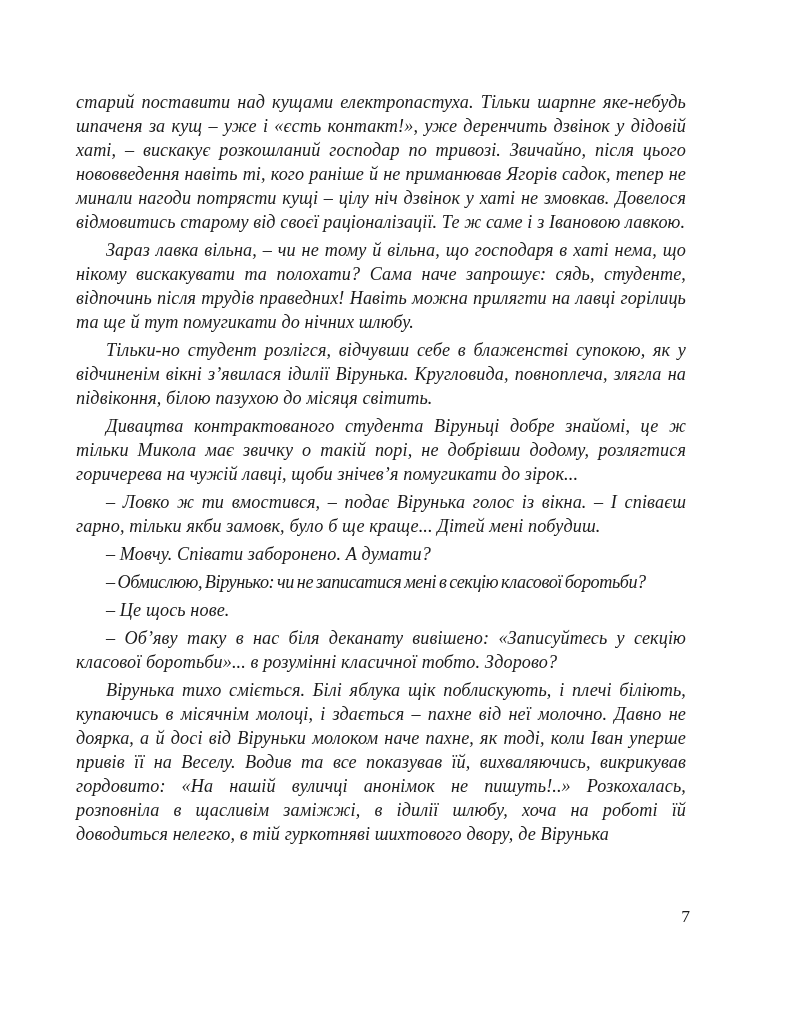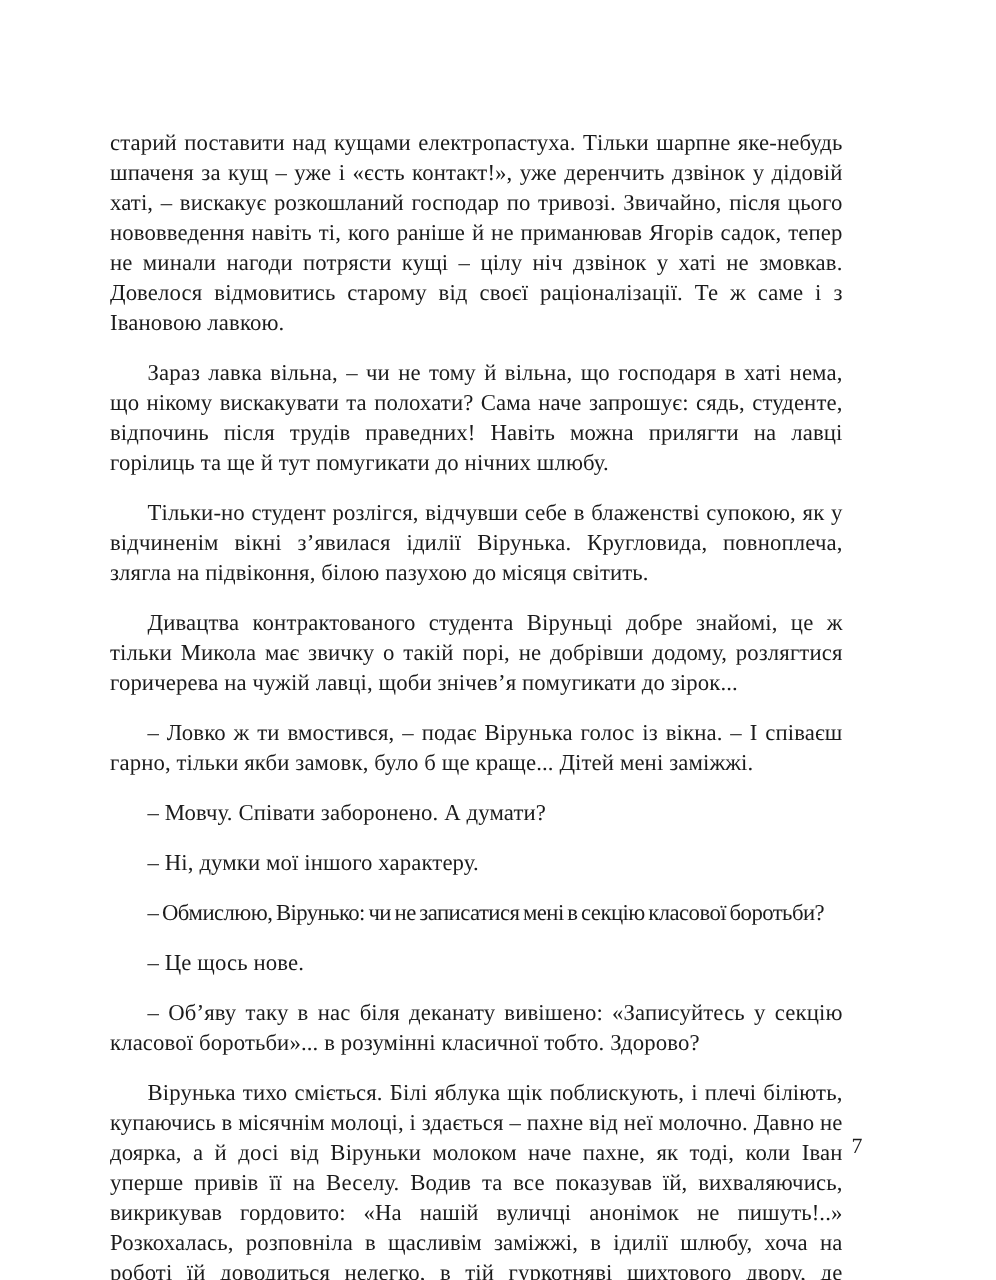--- a/index.html
+++ b/index.html
@@ -20,22 +20,23 @@
     position: absolute;
     left: 72px;
     top: 86px;
     width: 618px;
     font-size: 18.2px;
     line-height: 24px;
     text-align: justify;
     letter-spacing: 0.1px;
   }
   .text-block p {
-    margin: 16px;
+    margin: 4px;
     padding: 0;
+    font-style: italic;
   }
   .text-block p.indent {
     text-indent: 30px;
   }
   .text-block p.compact {
     letter-spacing: -0.45px;
     word-spacing: -1.2px;
   }
   .page-number {
     position: absolute;
@@ -50,22 +51,21 @@
 </style>
 </head>
 <body>
 
 <div class="page">
   <div class="text-block">
       <p class="">старий поставити над кущами електропастуха. Тільки шарпне яке-небудь шпаченя за кущ – уже і «єсть контакт!», уже деренчить дзвінок у дідовій хаті, – вискакує розкошланий господар по тривозі. Звичайно, після цього нововведення навіть ті, кого раніше й не приманював Ягорів садок, тепер не минали нагоди потрясти кущі – цілу ніч дзвінок у хаті не змовкав. Довелося відмовитись старому від своєї раціоналізації. Те ж саме і з Івановою лавкою.</p>
       <p class="indent">Зараз лавка вільна, – чи не тому й вільна, що господаря в хаті нема, що нікому вискакувати та полохати? Сама наче запрошує: сядь, студенте, відпочинь після трудів праведних! Навіть можна прилягти на лавці горілиць та ще й тут помугикати до нічних шлюбу.</p>
       <p class="indent">Тільки-но студент розлігся, відчувши себе в блаженстві супокою, як у відчиненім вікні з’явилася ідилії Вірунька. Кругловида, повноплеча, злягла на підвіконня, білою пазухою до місяця світить.</p>
       <p class="indent">Дивацтва контрактованого студента Віруньці добре знайомі, це ж тільки Микола має звичку о такій порі, не добрівши додому, розлягтися горичерева на чужій лавці, щоби знічев’я помугикати до зірок...</p>
-      <p class="indent">– Ловко ж ти вмостився, – подає Вірунька голос із вікна. – І співаєш гарно, тільки якби замовк, було б ще краще... Дітей мені заміжжі.</p>
+      <p class="indent">– Ловко ж ти вмостився, – подає Вірунька голос із вікна. – І співаєш гарно, тільки якби замовк, було б ще краще... Дітей мені побудиш.</p>
       <p class="indent">– Мовчу. Співати заборонено. А думати?</p>
-      <p class="indent">– Ні, думки мої іншого характеру.</p>
       <p class="indent compact">– Обмислюю, Вірунько: чи не записатися мені в секцію класової боротьби?</p>
       <p class="indent">– Це щось нове.</p>
       <p class="indent">– Об’яву таку в нас біля деканату вивішено: «Записуйтесь у секцію класової боротьби»... в розумінні класичної тобто. Здорово?</p>
       <p class="indent">Вірунька тихо сміється. Білі яблука щік поблискують, і плечі біліють, купаючись в місячнім молоці, і здається – пахне від неї молочно. Давно не доярка, а й досі від Віруньки молоком наче пахне, як тоді, коли Іван уперше привів її на Веселу. Водив та все показував їй, вихваляючись, викрикував гордовито: «На нашій вуличці анонімок не пишуть!..» Розкохалась, розповніла в щасливім заміжжі, в ідилії шлюбу, хоча на роботі їй доводиться нелегко, в тій гуркотняві шихтового двору, де Вірунька</p>
     </div>
   <div class="page-number">7</div>
 </div>
 
 </body></html>

